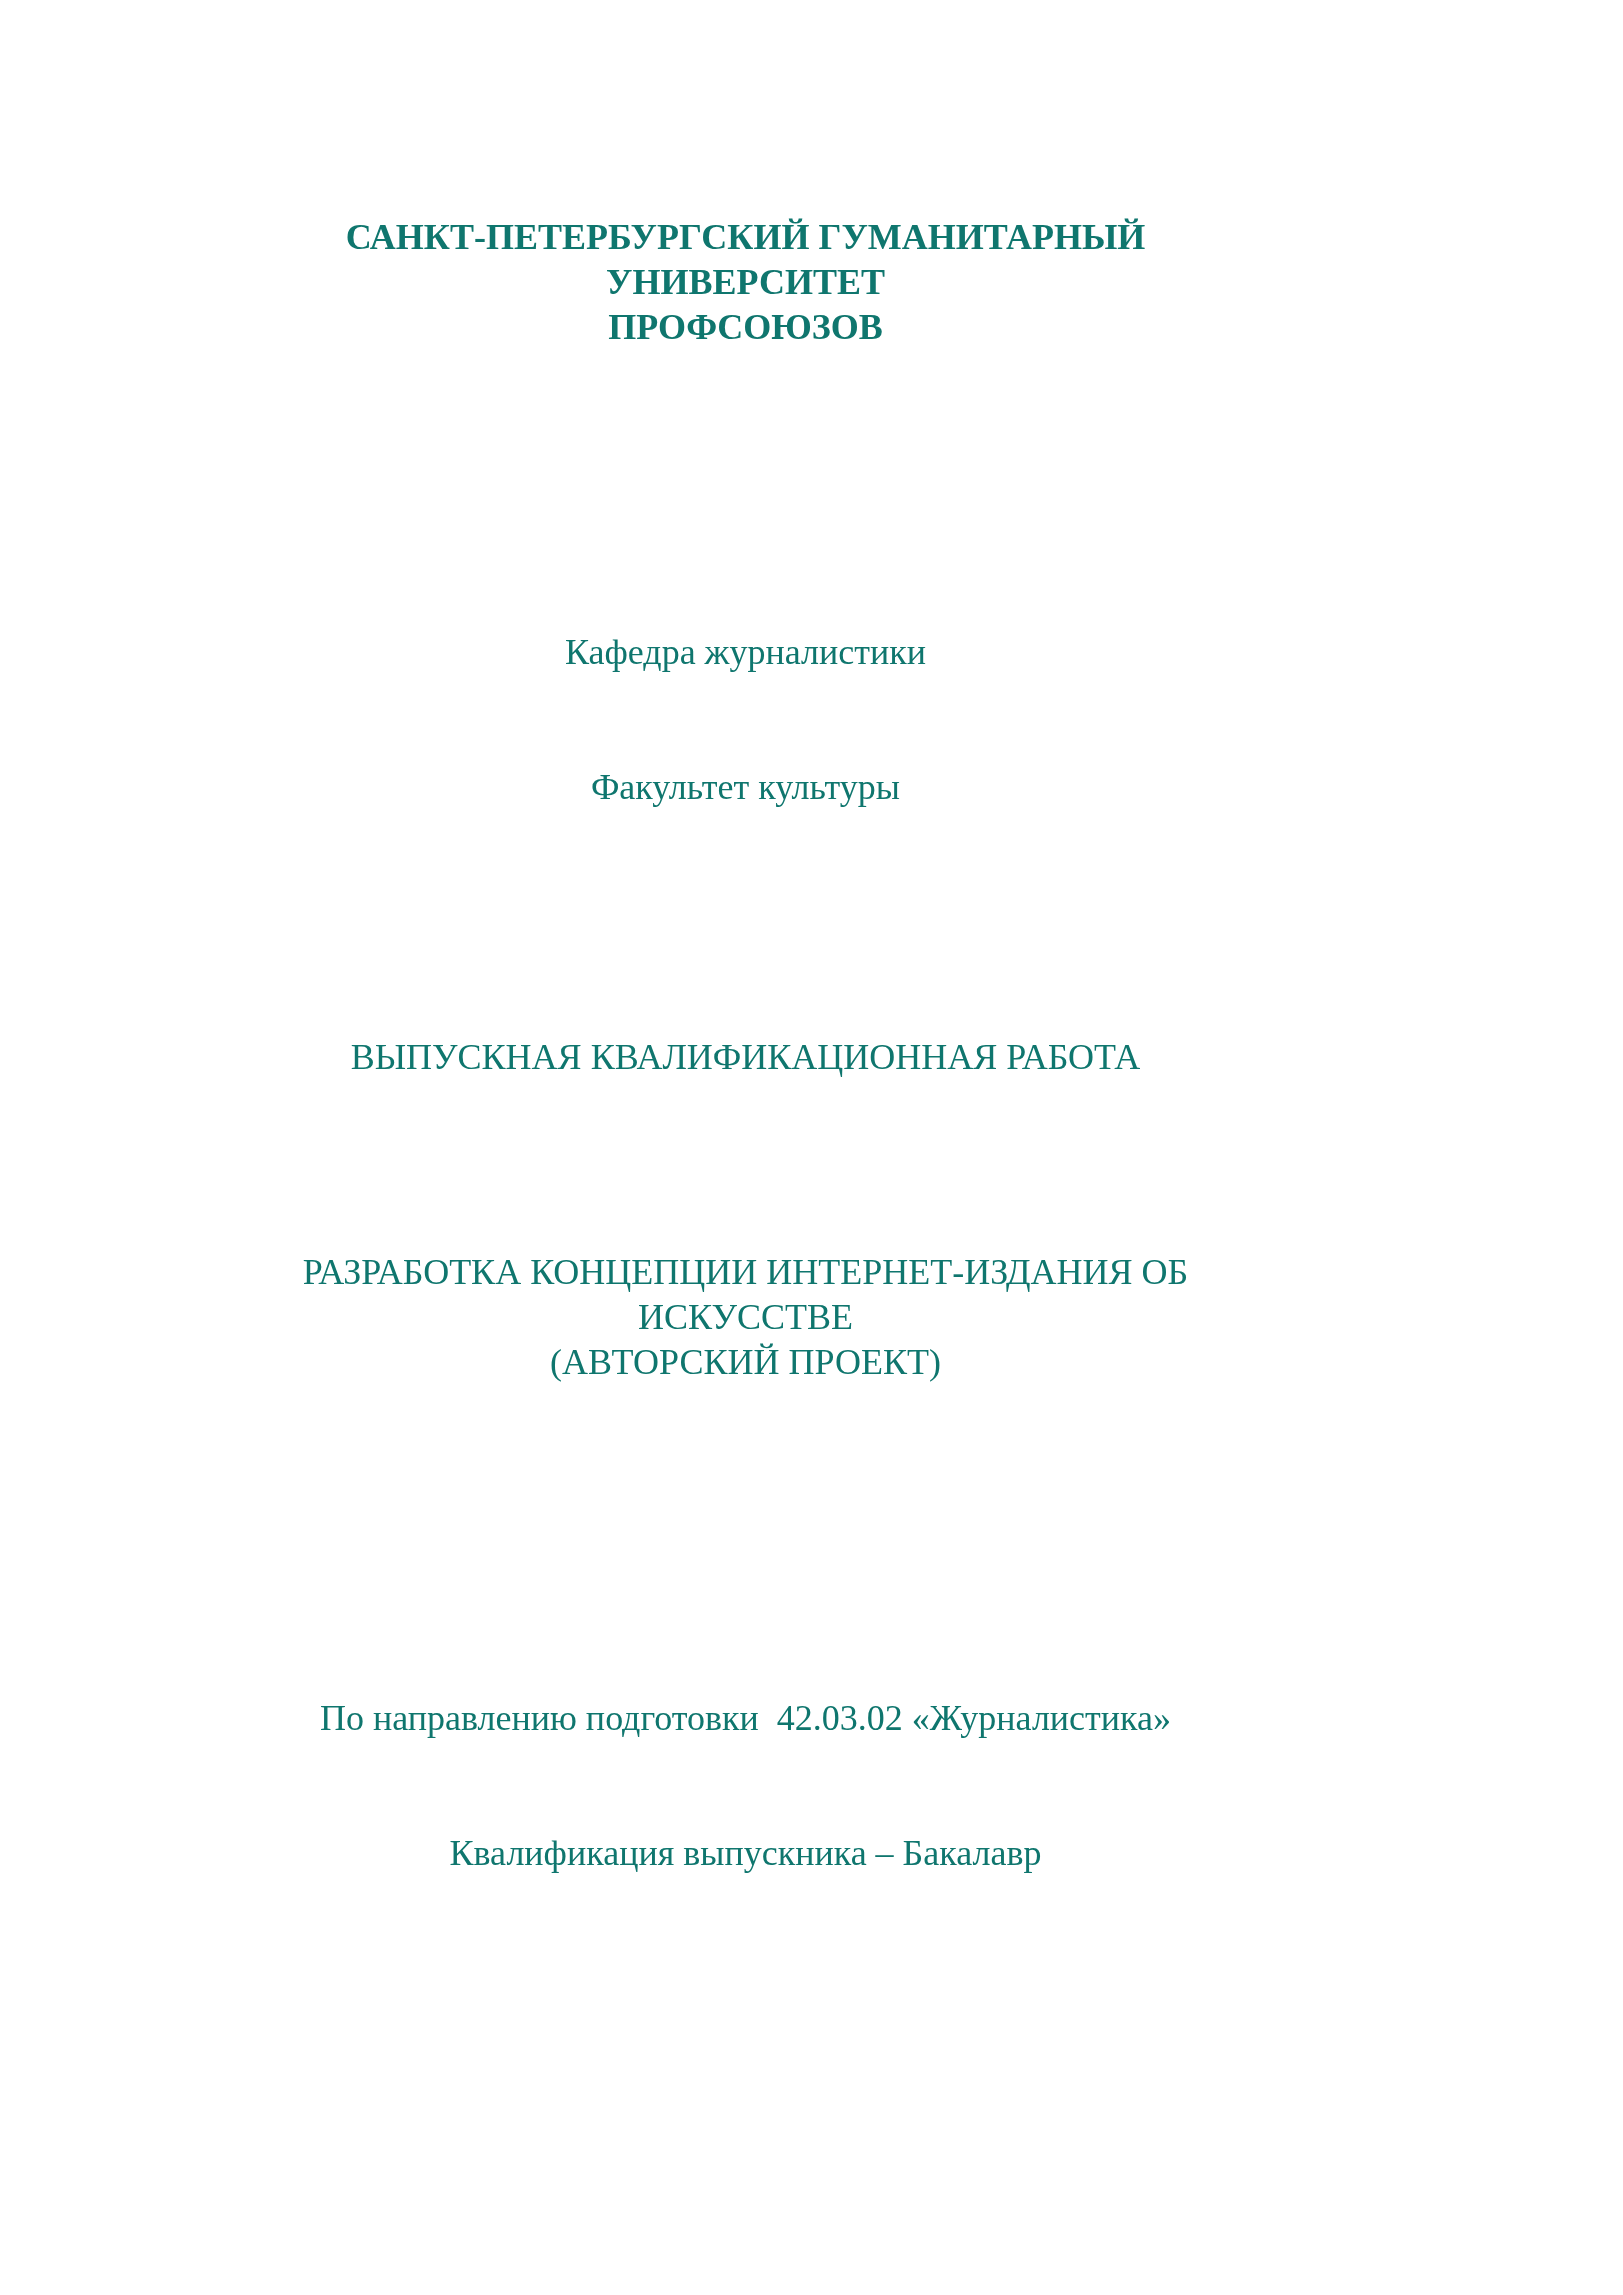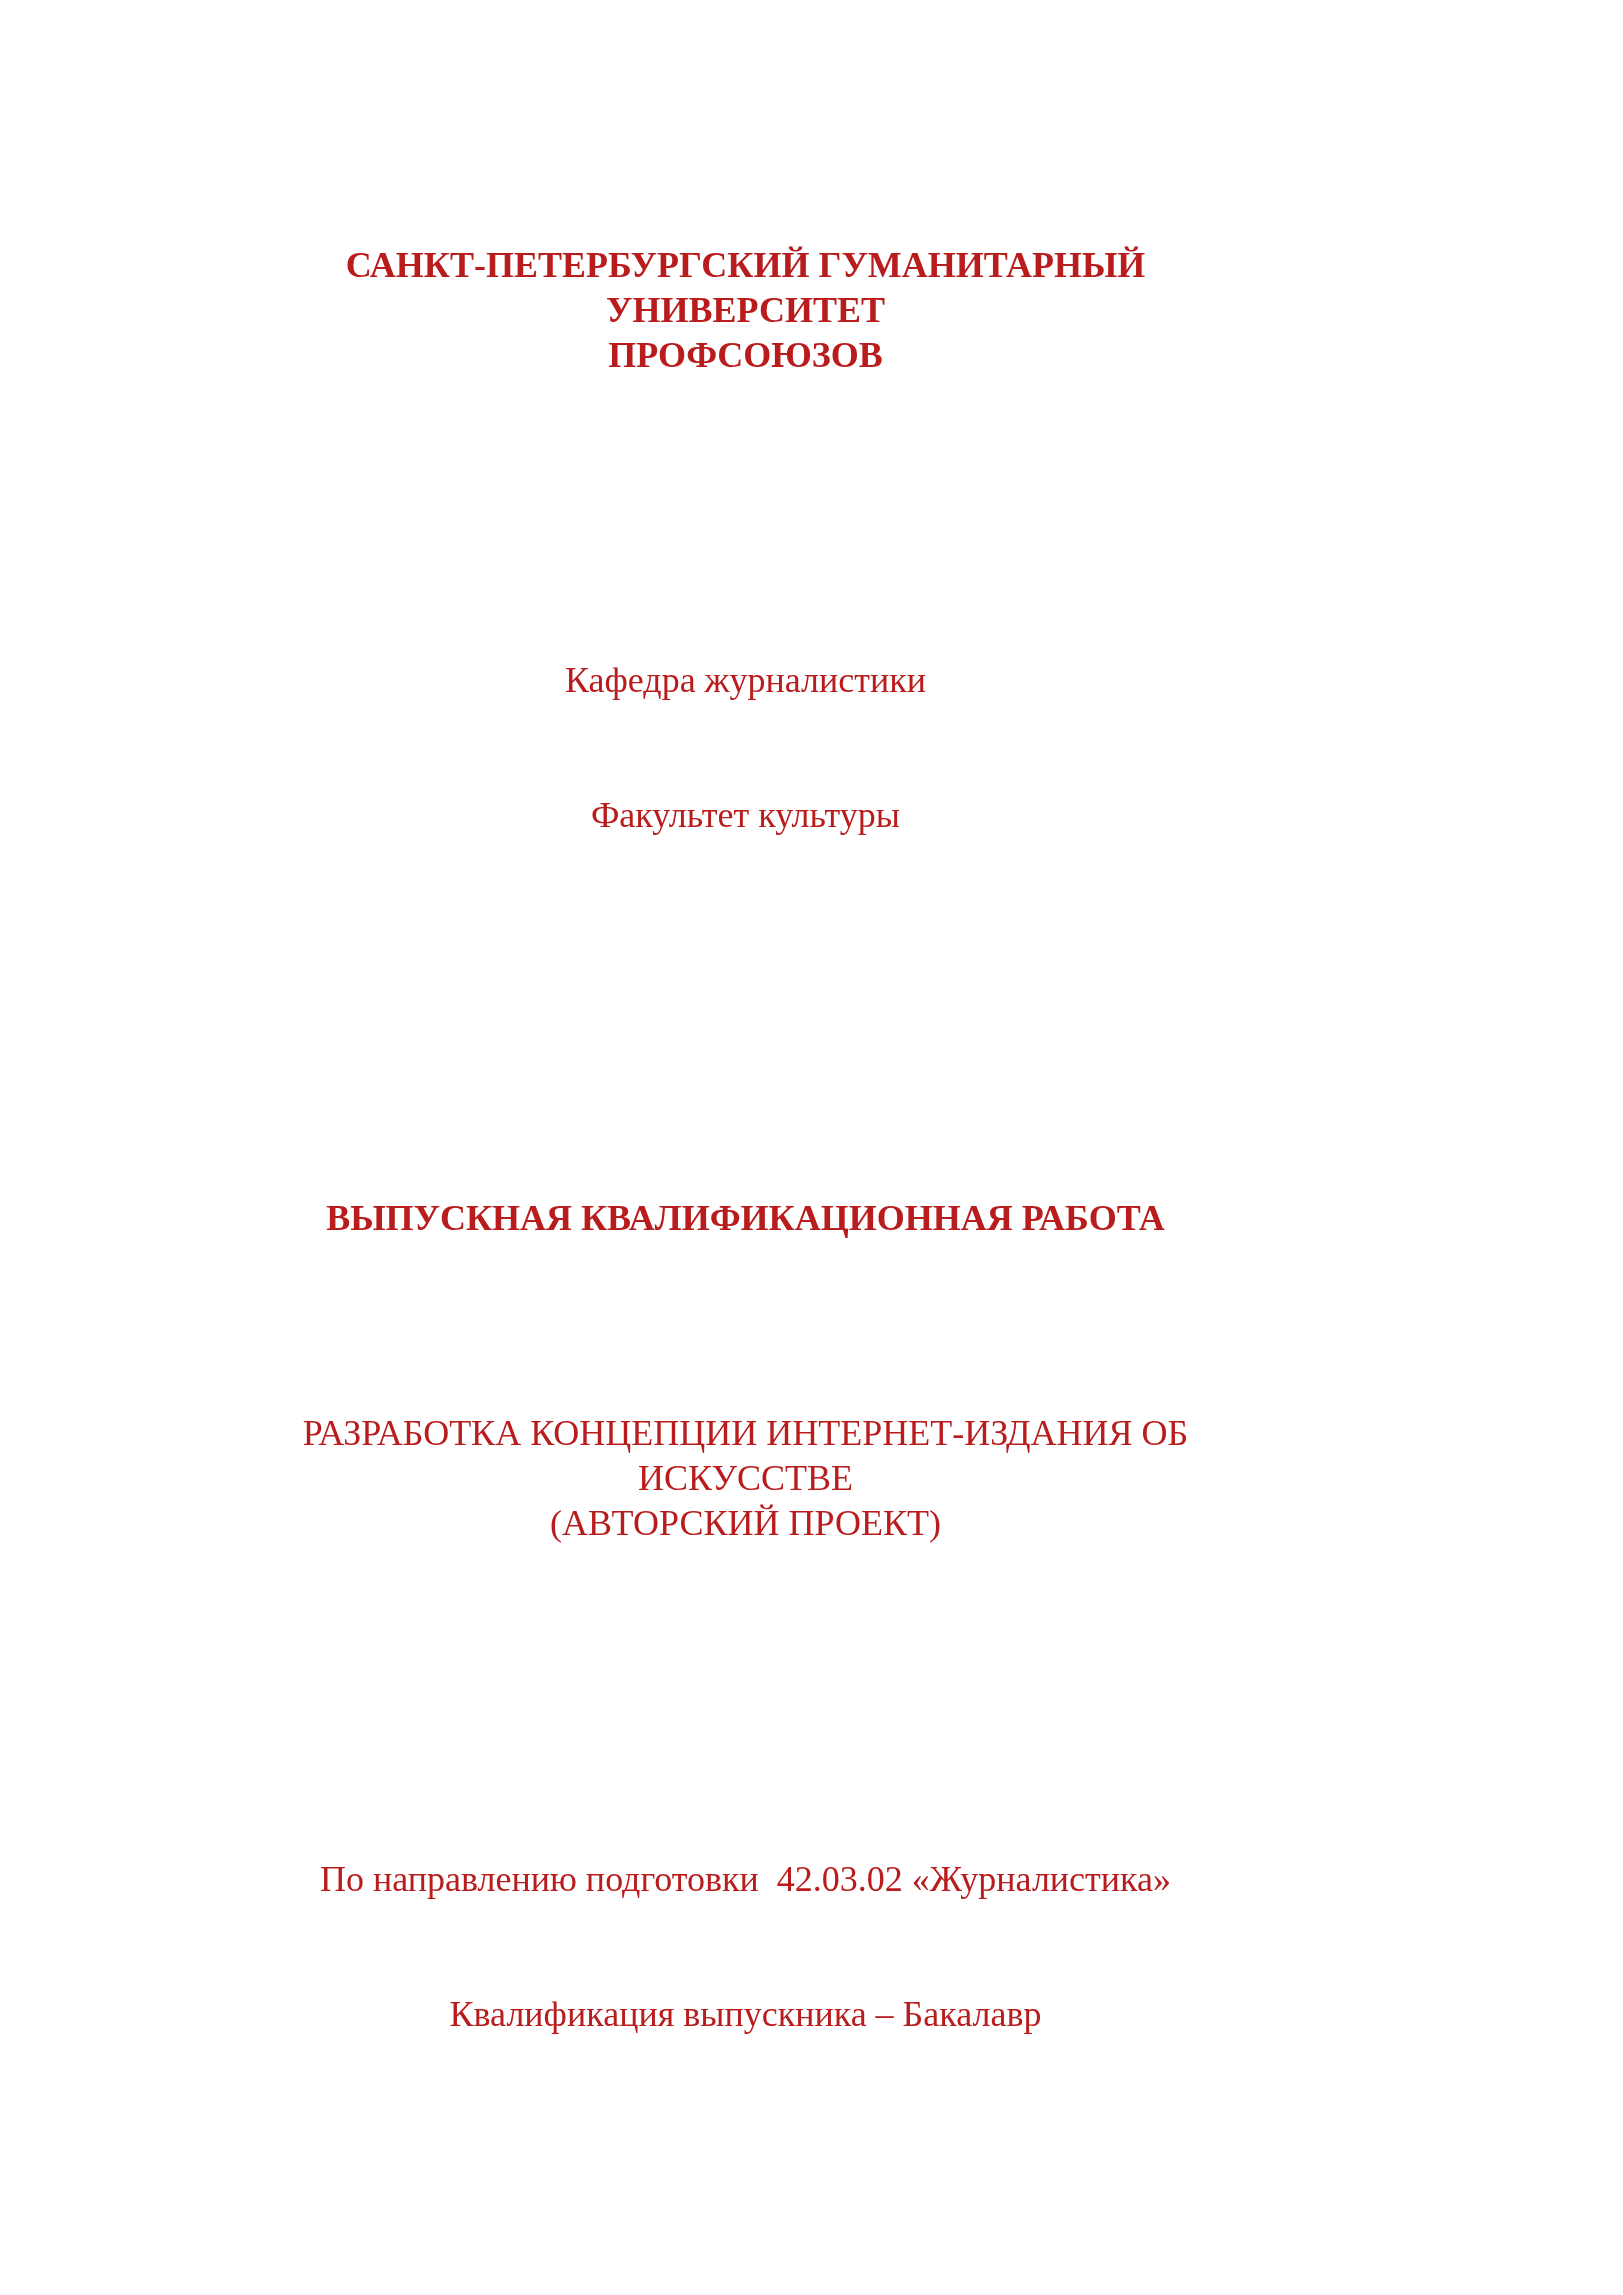--- a/index.html
+++ b/index.html
@@ -5,38 +5,37 @@
   html, body {
     margin: 0;
     padding: 0;
     background: #ffffff;
   }
   .page {
     position: relative;
     width: 1375px;
     height: 2295px;
     box-sizing: border-box;
-    padding: 108px 114px 0 230px;
+    padding: 80px 114px 0 230px;
     background: #ffffff;
-    color: #b91c1c;
+    color: #0f766e;
     font-family: "Liberation Serif", "DejaVu Serif", serif;
     font-size: 36px;
     line-height: 45px;
     white-space: pre-wrap;
     overflow: hidden;
   }
   .center { text-align: center; }
   .org-name {
     font-weight: bold;
     font-size: 36px;
   }
   .dept-block { margin-top: 55px; }
   .work-type {
-    margin-top: 133px;
-    font-weight: bold;
+    font-weight: normal;
   }
   .topic { margin-top: 35px; }
   .direction-block { margin-top: 86px; }
 </style>
 </head>
 <body>
 
 <div class="page">
 
   <div class="center org-name">САНКТ-ПЕТЕРБУРГСКИЙ ГУМАНИТАРНЫЙ УНИВЕРСИТЕТ

